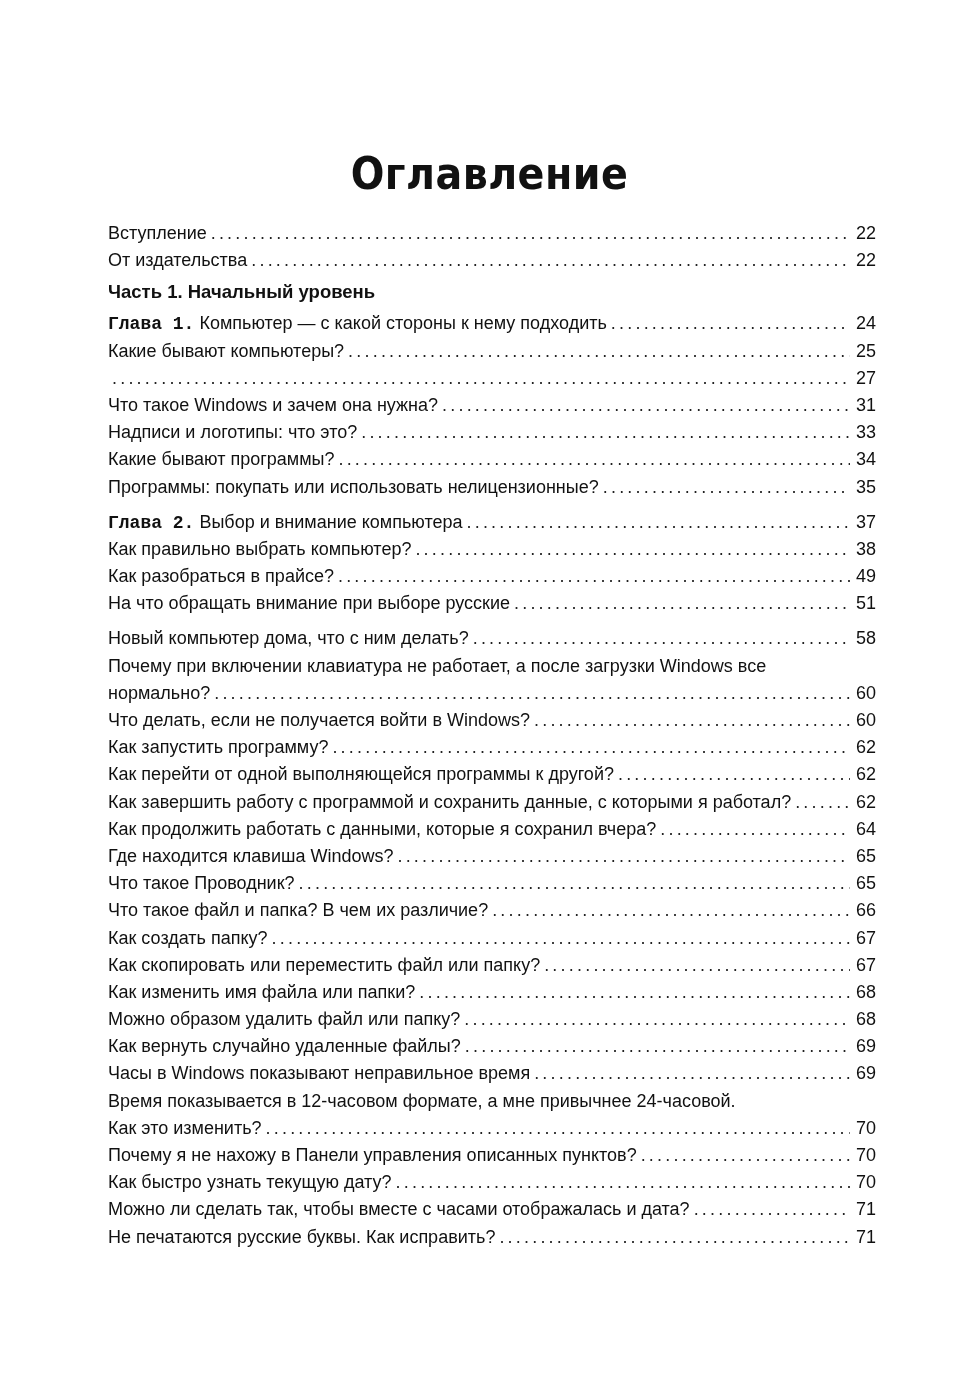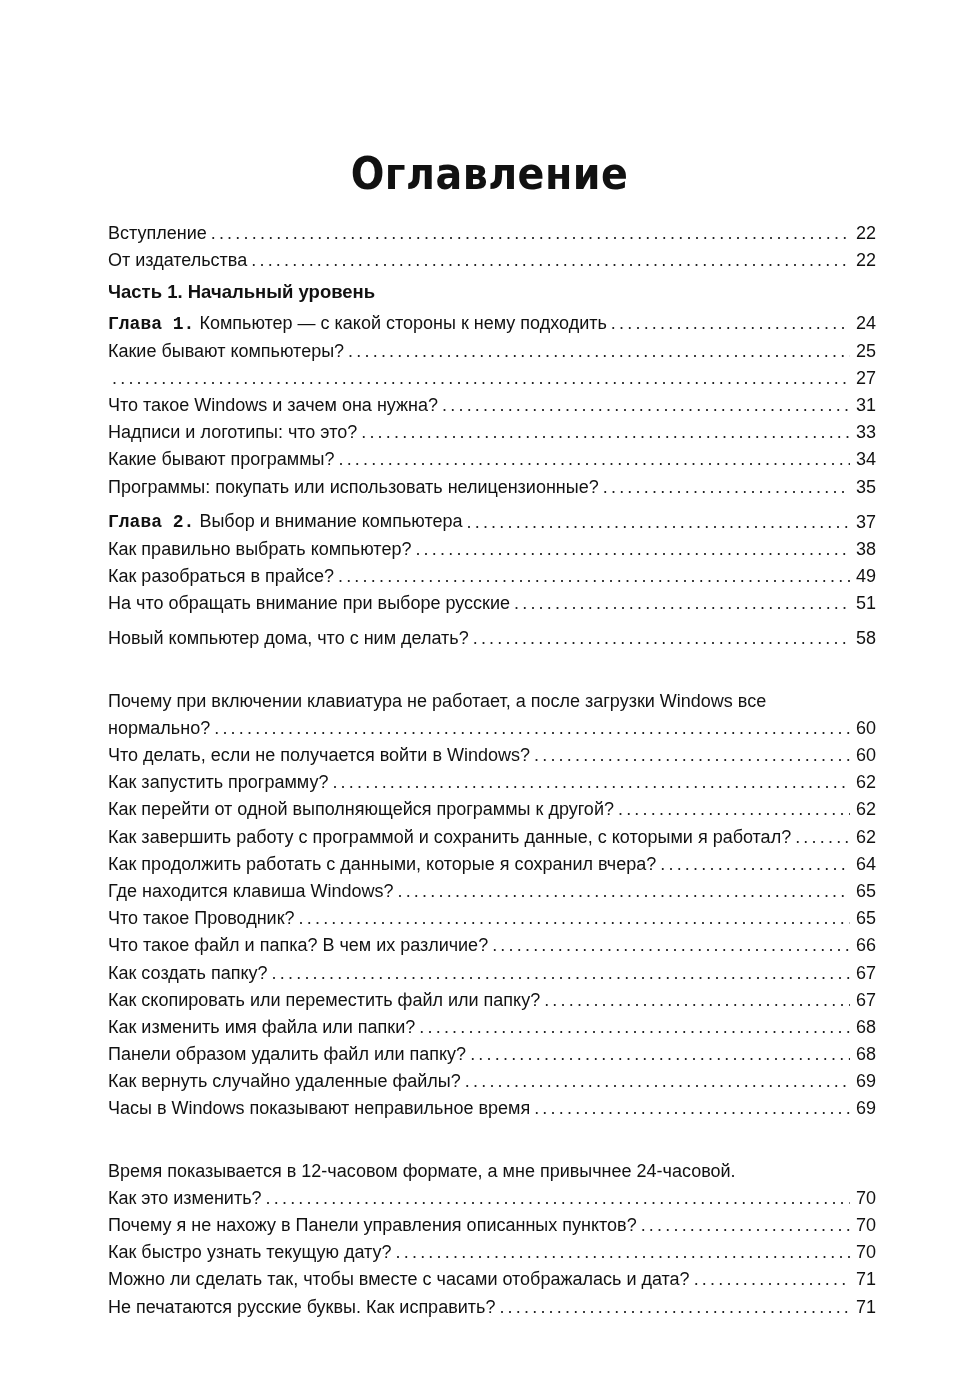--- a/index.html
+++ b/index.html
@@ -8,34 +8,34 @@
       font-family: "Liberation Sans", sans-serif; color: #111111;
     }
     .page-title {
       position: absolute; top: 148px; left: 0; width: 979px;
       text-align: center; font-weight: bold; font-size: 44px;
       letter-spacing: 0.5px; font-family: "DejaVu Sans", sans-serif;
       transform: scaleX(0.9);
     }
     .toc { position: absolute; left: 108px; width: 768px; top: 220px; }
     .entry {
-      display: flex; align-items: center; font-size: 18px;
+      display: flex; align-items: flex-start; font-size: 18px;
       height: 27.2px; line-height: 27.2px; white-space: nowrap;
     }
     .entry .t { flex: 0 0 auto; }
     .entry .t b { font-weight: bold; font-family: Liberation Mono, monospace; }
     .entry .dots {
       flex: 1 1 auto; overflow: hidden; margin: 0 6px 0 4px;
       letter-spacing: 3.2px; color: #222;
     }
     .entry .dots::before {
       content: "......................................................................................................................................................";
     }
     .entry .p { flex: 0 0 auto; text-align: right; min-width: 20px; }
-    .wrap-line { font-size: 18px; height: 27.2px; line-height: 27.2px; white-space: nowrap; margin-top: 35px; }
+    .wrap-line { font-size: 18px; height: 27.2px; line-height: 27.2px; white-space: nowrap; }
     .part {
       font-weight: bold; font-size: 18.5px; height: 36px; line-height: 36px;
       margin-top: 0;
     }
     .gap { height: 8px; }
   </style>
 </head>
 <body>
 
 <div class="page-title">Оглавление</div>
@@ -171,21 +171,21 @@
         <span class="t">Как скопировать или переместить файл или папку?</span>
         <span class="dots"></span>
         <span class="p">67</span>
       </div>
       <div class="entry">
         <span class="t">Как изменить имя файла или папки?</span>
         <span class="dots"></span>
         <span class="p">68</span>
       </div>
       <div class="entry">
-        <span class="t">Панели образом удалить файл или папку?</span>
+        <span class="t">Можно образом удалить файл или папку?</span>
         <span class="dots"></span>
         <span class="p">68</span>
       </div>
       <div class="entry">
         <span class="t">Как вернуть случайно удаленные файлы?</span>
         <span class="dots"></span>
         <span class="p">69</span>
       </div>
       <div class="entry">
         <span class="t">Часы в Windows показывают неправильное время</span>

